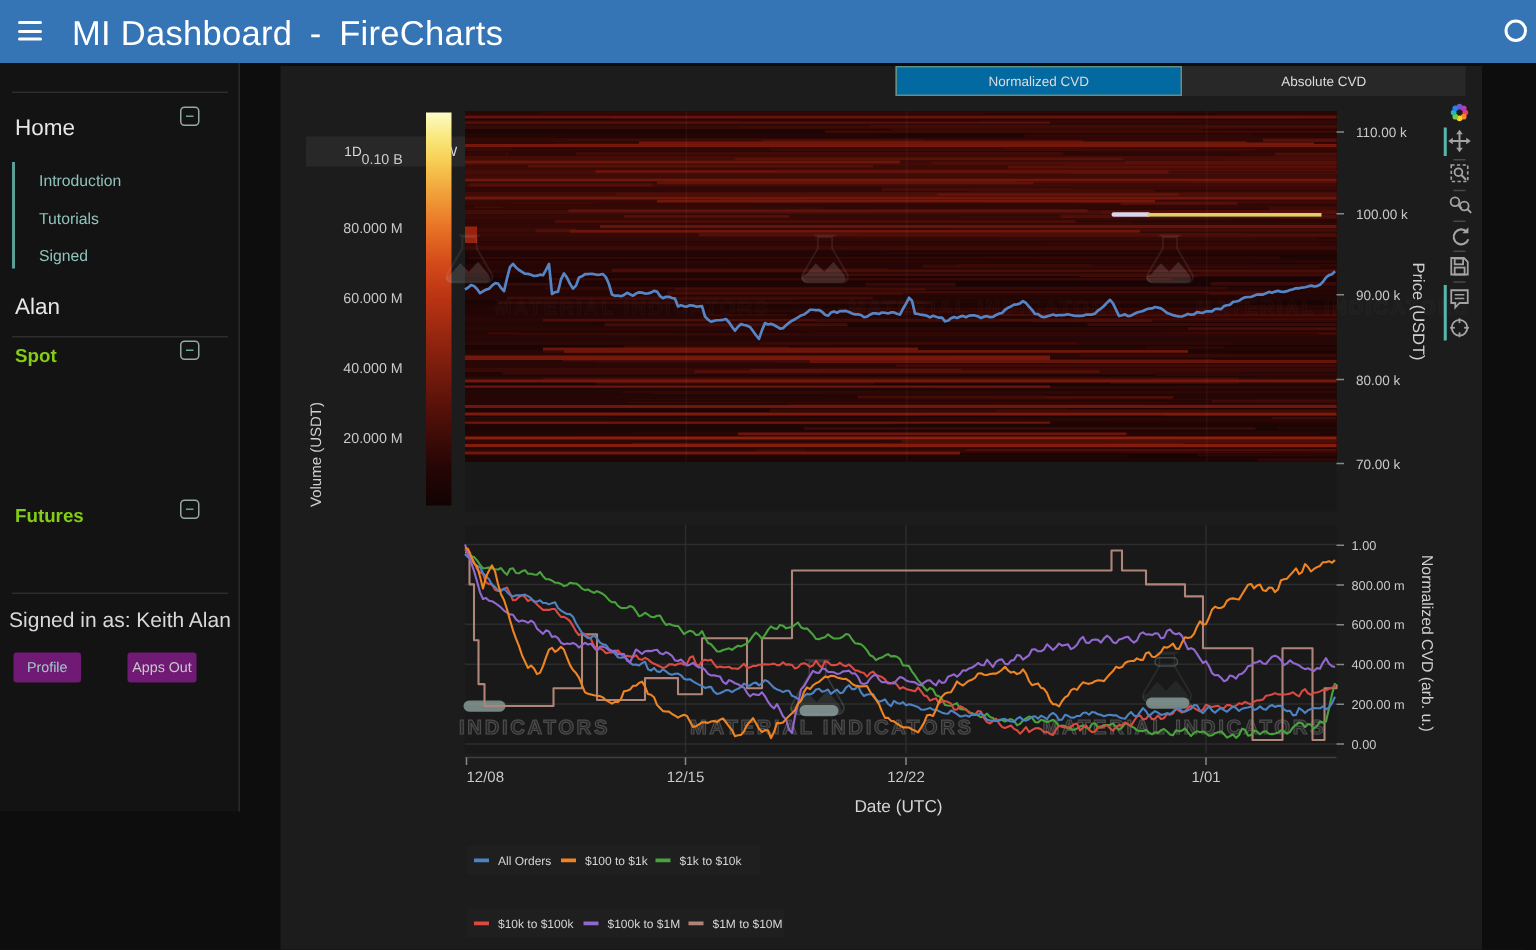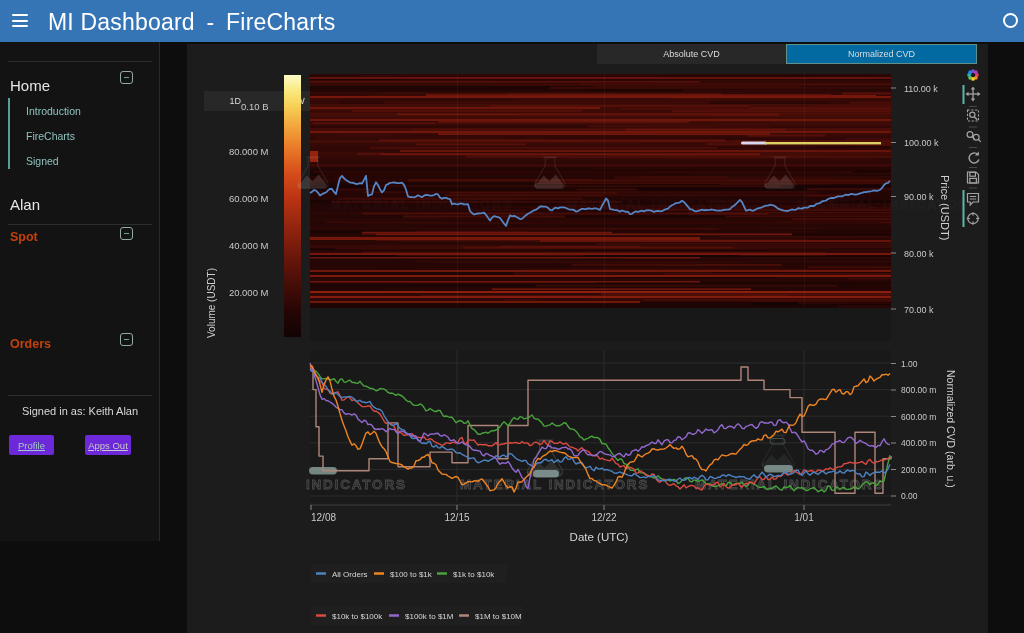--- a/index.html
+++ b/index.html
@@ -6,27 +6,27 @@
 html,body { width:1024px; height:633px; background:#0d0d0d; overflow:hidden;
   font-family:"Liberation Sans", sans-serif; }
 #header { position:absolute; left:0; top:0; width:1024px; height:42px; background:#3574b5; }
 #burger { position:absolute; left:12px; top:14px; width:16px; height:14px; }
 #burger div { height:2px; background:#fff; margin-bottom:3.6px; border-radius:1px; }
 #title { position:absolute; left:48px; top:8.5px; color:#fff; font-size:23px; font-weight:500; letter-spacing:0.2px; }
 #hcircle { position:absolute; left:1003px; top:13px; width:15px; height:15px; border:2.5px solid #fff; border-radius:50%; }
 #sidebar { position:absolute; left:0; top:42px; width:160px; height:499px; background:#131313; border-right:1px solid #2a2a2a; }
 .sep { position:absolute; left:8px; width:144px; height:1px; background:#2d2d2d; }
 .h1 { position:absolute; left:10px; color:#e6e6e6; font-size:15px; font-weight:500; }
-.h2 { position:absolute; left:10px; color:#c2410c; font-size:12.5px; font-weight:600; }
+.h2 { position:absolute; left:10px; color:#84cc16; font-size:12.5px; font-weight:600; }
 .navgrp { position:absolute; left:8px; border-left:2px solid #5a9e96; }
 .navlink { color:#8fc3bd; font-size:10.5px; padding-left:16px; position:absolute; white-space:nowrap; }
 .colbox { position:absolute; left:120px; width:13px; height:13px; border:1.3px solid #94aaa5; border-radius:3px; }
 .colbox::after { content:""; position:absolute; left:3px; top:4.7px; width:5px; height:1.6px; background:#6fa099; }
-.sbtn { position:absolute; background:#6d28d9; border-radius:2px; font-size:9.5px;
-  display:flex; align-items:center; justify-content:center;text-decoration:underline; }
+.sbtn { position:absolute; background:#701a75; border-radius:2px; font-size:9.5px;
+  display:flex; align-items:center; justify-content:center; }
 #card { position:absolute; left:187px; top:44px; width:801px; height:589px; background:#1c1c1c; }
 .strip { position:absolute; top:44px; height:20px; background:#282828; display:flex; }
 .rbtn { flex:1; display:flex; align-items:center; justify-content:center; color:#dcdcdc; font-size:9px; }
 .rbtn.sel { border:1px solid #5f9089; background:#0369a1; }
 svg { position:absolute; left:0; top:0; }
 .vlabel { position:absolute; color:#cfcfcf; writing-mode:vertical-rl; font-size:11px; }
 .vlabel2 { position:absolute; color:#cfcfcf; writing-mode:vertical-rl; transform:rotate(180deg); font-size:10px; }
 </style>
 </head>
 <body>
@@ -36,48 +36,48 @@
       <div></div>
       <div></div>
     </div>
   <div id="title">MI Dashboard - FireCharts</div>
   <div id="hcircle"></div>
 </div>
 <div id="sidebar">
   <div class="sep" style="top:19px"></div>
   <div class="h1" style="top:35px">Home</div>
   <div class="colbox" style="top:29px"></div>
-  <div class="navgrp" style="top:56px; height:71px; width:140px">
+  <div class="navgrp" style="top:66px; height:71px; width:140px">
     <div class="navlink" style="top:7px">Introduction</div>
-    <div class="navlink" style="top:32px">FireCharts</div>
+    <div class="navlink" style="top:32px">Tutorials</div>
     <div class="navlink" style="top:57px">Signed</div>
   </div>
   <div class="h1" style="top:154px">Alan</div>
   <div class="sep" style="top:182px"></div>
   <div class="h2" style="top:188px">Spot</div>
   <div class="colbox" style="top:185px"></div>
-  <div class="h2" style="top:295px">Orders</div>
+  <div class="h2" style="top:295px">Futures</div>
   <div class="colbox" style="top:291px"></div>
   <div class="sep" style="top:353px"></div>
-  <div style="position:absolute; left:0; top:363px; width:160px; text-align:center; color:#d8d8d8; font-size:11px;">Signed in as: Keith Alan</div>
+  <div style="position:absolute; left:0; top:363px; width:160px; text-align:center; color:#d8d8d8; font-size:14px;">Signed in as: Keith Alan</div>
   <div class="sbtn" style="left:9px; top:393px; width:45px; height:20px; color:#9fccc6;">Profile</div>
   <div class="sbtn" style="left:85px; top:393px; width:46px; height:20px; color:#c9c9c9;">Apps Out</div>
 </div>
 <div id="card"></div>
 <div class="strip" style="left:204px; width:378px;margin-top:47px;">
   <div class="rbtn">1D</div>
     <div class="rbtn">1W</div>
     <div class="rbtn sel">1M</div>
   <div class="rbtn">7M</div>
     <div class="rbtn">1Y</div>
     <div class="rbtn">3Y</div>
 </div>
 <div class="strip" style="left:597px; width:380px;">
-  <div class="rbtn">Absolute CVD</div>
-    <div class="rbtn sel">Normalized CVD</div>
+  <div class="rbtn sel">Normalized CVD</div>
+    <div class="rbtn">Absolute CVD</div>
 </div>
 <div style="position:absolute; left:284px; top:75px; width:17px; height:262px;
   background:linear-gradient(to bottom, #fdfbc8 0%, #f9e97f 6%, #f7d055 12%, #f2a93e 19%, #e87426 29%, #d44b1a 38%, #bb3413 47%, #962610 57%, #7a1c0c 65%, #5a120a 74%, #3c0b07 83%, #260605 90%, #120303 100%);"></div>
 <svg width="1024" height="633" viewBox="0 0 1024 633">
   <rect x="310" y="74" width="581" height="267" fill="#181818"></rect>
   <rect x="310" y="74" width="581" height="234" fill="#1a0404"></rect>
 <rect x="310" y="74" width="581" height="3" fill="#280705"></rect>
 <rect x="360" y="74.7" width="403" height="1.6" fill="#320806"></rect>
 <rect x="394" y="74.4" width="392" height="1.8" fill="#320806"></rect>
 <rect x="657" y="75.4" width="234" height="1.5" fill="#230605"></rect>

